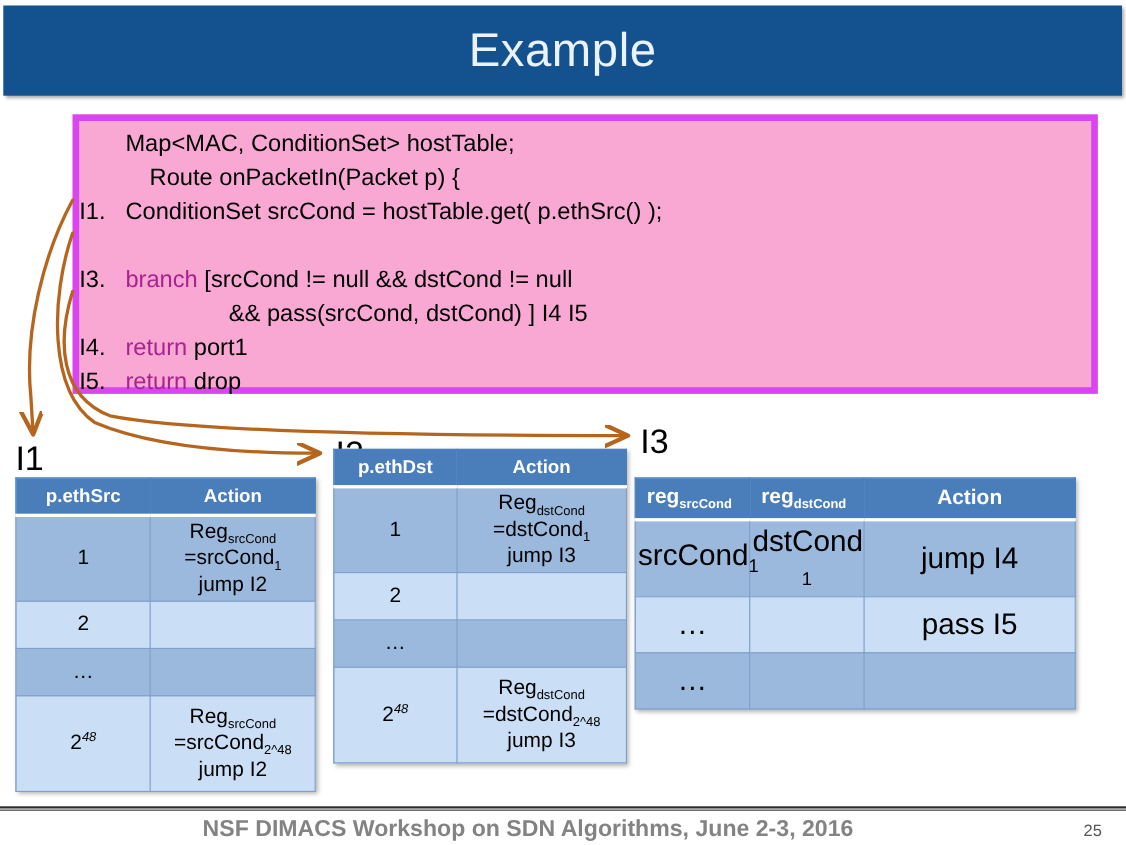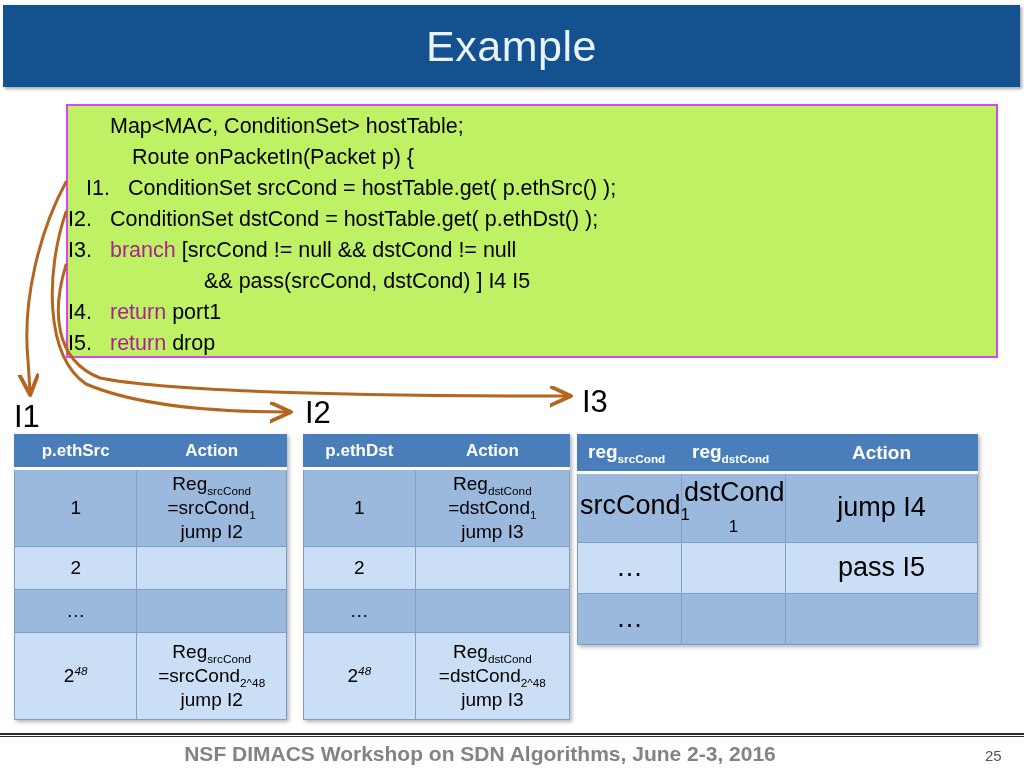--- a/index.html
+++ b/index.html
@@ -39,22 +39,22 @@
     letter-spacing: 0.5px;
   }
 
   
   #code-box {
     position: absolute;
     left: 66px;
     top: 104px;
     width: 932px;
     height: 254px;
-    border: 2px solid #d946ef;
-    background: #bef264;
+    border: 6px solid #d946ef;
+    background: #f9a8d4;
     box-sizing: border-box;
   }
   .code-line {
     position: absolute;
     left: 0;
     white-space: nowrap;
     font-size: 21.5px;
     color: #000000;
     font-family: "Liberation Sans", sans-serif;
   }
@@ -118,21 +118,21 @@
     padding: 3px 2px;
   }
   .tbl tr.row-odd td  { background: #9bb8dd; }
   .tbl tr.row-even td { background: #cadef5; }
 
   .tbl td .act-line { display: block; line-height: 1.12; }
   sub { font-size: 0.62em; }
   sup { font-size: 0.62em; font-style: italic; }
 
   #table-ethsrc { left: 14px;  top: 434px; width: 273px; }
-  #table-ethdst { left: 303px; top: 434px; width: 267px; }
+  #table-ethdst { left: 303px; top: 408px; width: 267px; }
   #table-reg    { left: 577px; top: 434px; width: 401px; }
 
   #table-ethsrc tr.r1 td { height: 70px; }
   #table-ethsrc tr.r2 td { height: 36px; }
   #table-ethsrc tr.r3 td { height: 36px; }
   #table-ethsrc tr.r4 td { height: 80px; }
 
   #table-ethdst tr.r1 td { height: 70px; }
   #table-ethdst tr.r2 td { height: 36px; }
   #table-ethdst tr.r3 td { height: 36px; }
@@ -194,25 +194,22 @@
   <div id="title-text">Example</div>
 </div>
 
 <div id="code-box">
   <div class="code-line" style="top:8px;">
     <span class="code-num"></span><span>Map&lt;MAC, ConditionSet&gt;    hostTable;</span>
   </div>
   <div class="code-line" style="top:39px;">
     <span class="code-num"></span><span class="indent1">Route onPacketIn(Packet p) {</span>
   </div>
-  <div class="code-line" style="top:70px;padding-left:18px;">
+  <div class="code-line" style="top:70px;">
     <span class="code-num">I1.</span><span>ConditionSet srcCond = hostTable.get( p.ethSrc() );</span>
-  </div>
-  <div class="code-line" style="top:101px;">
-    <span class="code-num">I2.</span><span>ConditionSet dstCond = hostTable.get( p.ethDst() );</span>
   </div>
   <div class="code-line" style="top:132px;">
     <span class="code-num">I3.</span><span class="kw">branch</span><span>&nbsp;</span><span>[srcCond != null &amp;&amp; dstCond != null</span>
   </div>
   <div class="code-line" style="top:163px;">
     <span class="code-num"></span><span class="indent2">&amp;&amp; pass(srcCond, dstCond) ] I4 I5</span>
   </div>
   <div class="code-line" style="top:194px;">
     <span class="code-num">I4.</span><span class="kw">return</span><span>&nbsp;</span><span>port1</span>
   </div>

